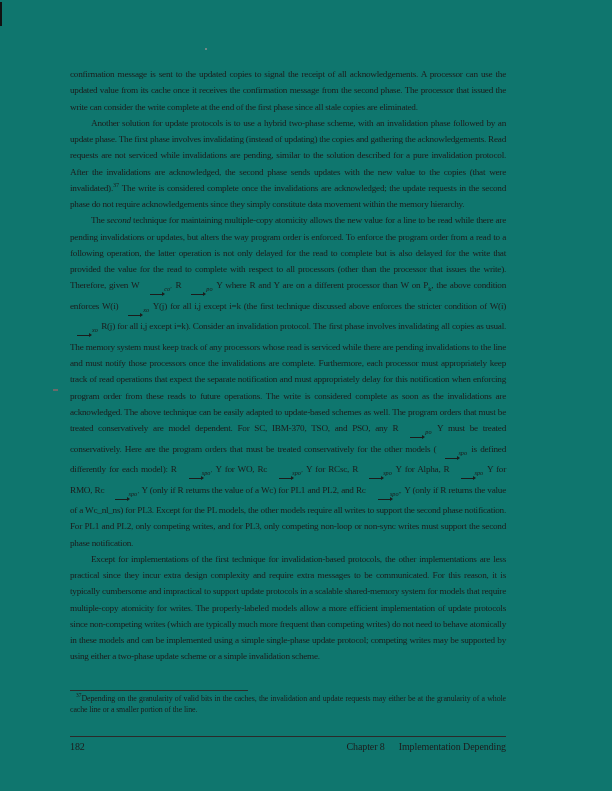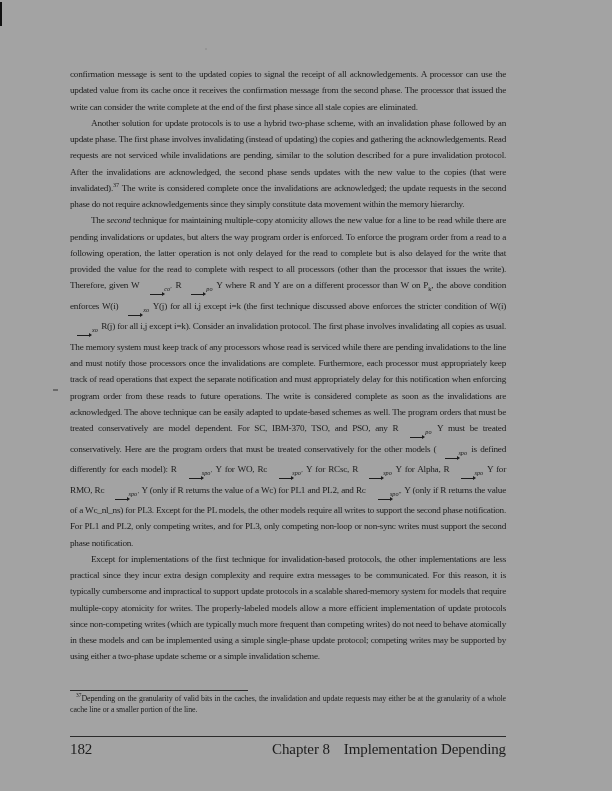--- a/index.html
+++ b/index.html
@@ -1,20 +1,20 @@
 <!DOCTYPE html>
 <html><head>
 <meta charset="utf-8">
 <style>
   html,body{margin:0;padding:0;}
   body{background:#ffffff;}
   .page{
     position:relative;
     width:612px;height:791px;
-    background:#a3a3a3;
+    background:#0f766e;
     color:#1c1c1c;
     font-family:"Liberation Serif", serif;
     overflow:hidden;
   }
   
   .artifact{position:absolute;}
   .artifact-edge{left:0;top:2px;width:2px;height:24px;background:#111;}
   .artifact-dot{left:205px;top:48px;width:2px;height:2px;background:#909090;border-radius:50%;}
   .artifact-dash{left:53px;top:389px;width:5px;height:2px;background:#6a6a6a;}
 
@@ -53,21 +53,21 @@
     margin:0;font-size:7.9px;line-height:10.6px;letter-spacing:-0.1px;
     text-align:justify;text-indent:6px;
   }
   .footnote-text sup{font-size:5.4px;}
 
   
   .page-footer{
     position:absolute;left:70px;top:736px;width:436px;
     border-top:1px solid #2a2a2a;padding-top:4px;
     display:flex;justify-content:space-between;align-items:baseline;
-    font-size:15px;letter-spacing:-0.1px;
+    font-size:10px;letter-spacing:-0.1px;
   }
   .running-head{white-space:nowrap;}
   .head-gap{display:inline-block;width:14px;}
 </style>
 </head>
 <body>
 
 <div class="page">
 
   <div class="artifact artifact-edge"></div>

